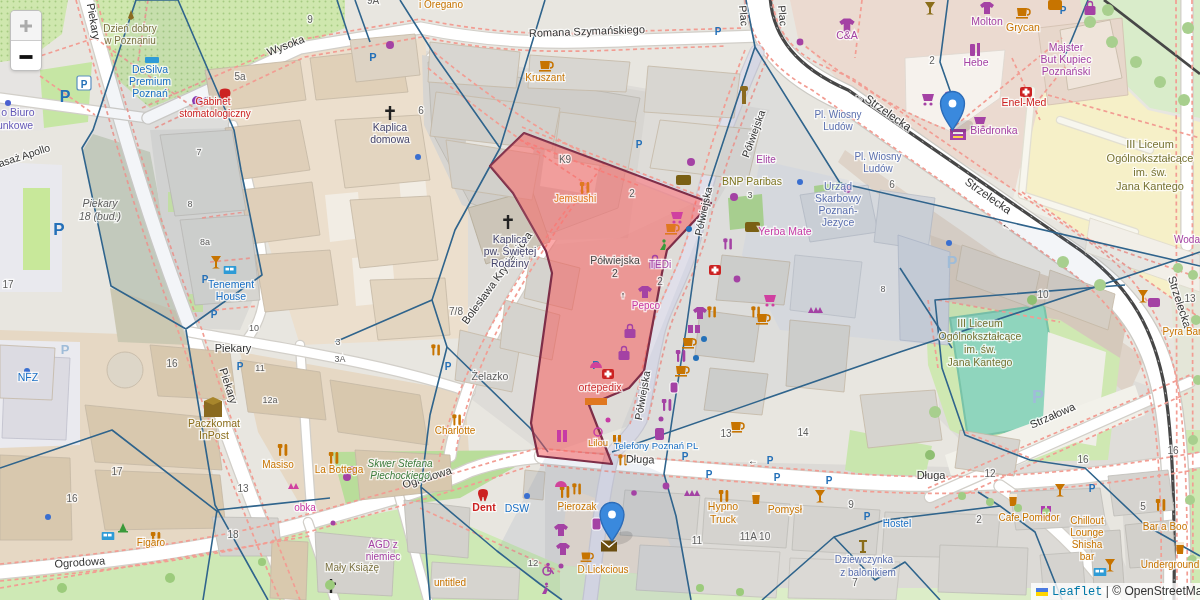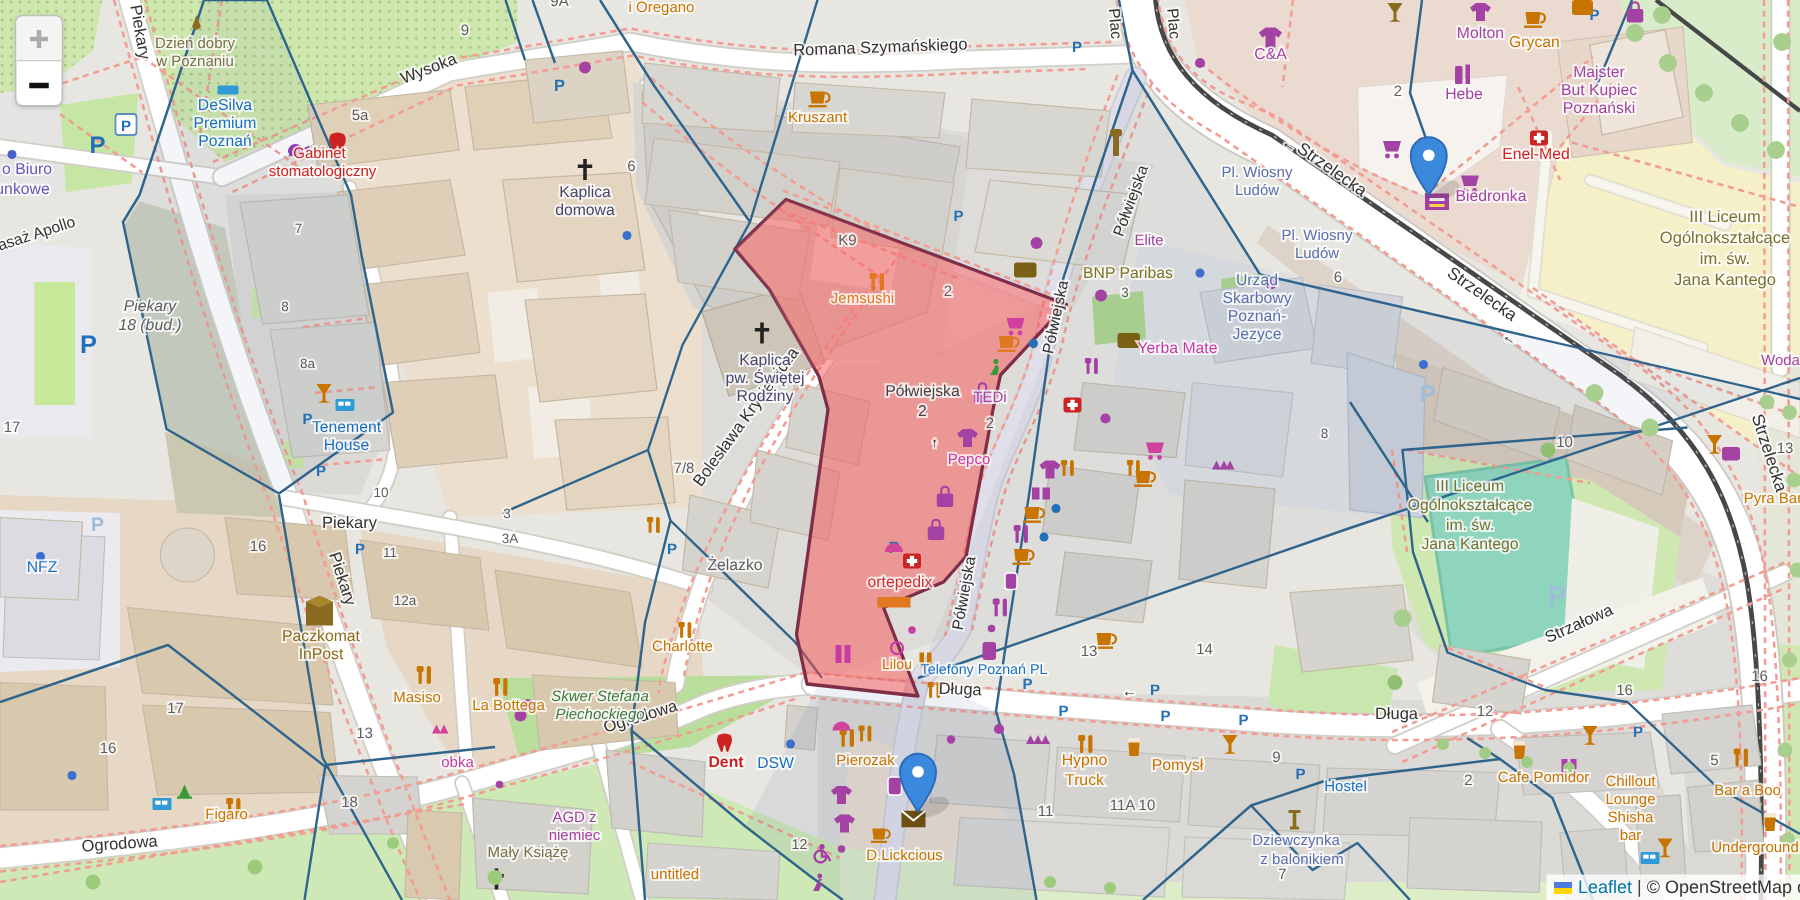--- a/index.html
+++ b/index.html
@@ -1,20 +1,20 @@
 <!DOCTYPE html>
 <html><head><meta charset="utf-8">
 <style>
 html,body{margin:0;padding:0;width:1200px;height:600px;overflow:hidden;font-family:"Liberation Sans",sans-serif;}
 #map{position:relative;width:1200px;height:600px;background:#e8e6e0;}
 .zc{position:absolute;left:10px;top:10px;width:30px;border:1.5px solid rgba(0,0,0,0.25);border-radius:5px;background:#fff;z-index:50;box-shadow:0 1px 3px rgba(0,0,0,0.15);}
 .zc .zi{width:30px;height:29px;text-align:center;background:#f4f4f4;border-bottom:1px solid #ccc;border-radius:4px 4px 0 0;}
 .zc .zo{width:30px;height:29px;text-align:center;border-radius:0 0 4px 4px;}
 .attr{position:absolute;left:1031px;top:583px;width:169px;height:17px;background:rgba(255,255,255,0.8);font-size:12px;color:#333;white-space:nowrap;overflow:hidden;z-index:50;padding-top:1px;}
-.attr a{color:#0078A8;text-decoration:none;}
+.attr a{color:#0078A8;text-decoration:none;font-family:Liberation Mono, monospace;}
 .flag{display:inline-block;width:12px;height:8px;vertical-align:-1px;margin:0 4px 0 5px;}
 </style></head><body>
 <div id="map">
 <svg width="1200" height="600" viewBox="0 0 1200 600">
 <defs>
 <pattern id="dots" width="6" height="6" patternUnits="userSpaceOnUse">
           <rect width="6" height="6" fill="#cfe7ae"></rect>
           <circle cx="1.5" cy="1.5" r="0.95" fill="#a6cc82"></circle>
         </pattern>
 </defs>

